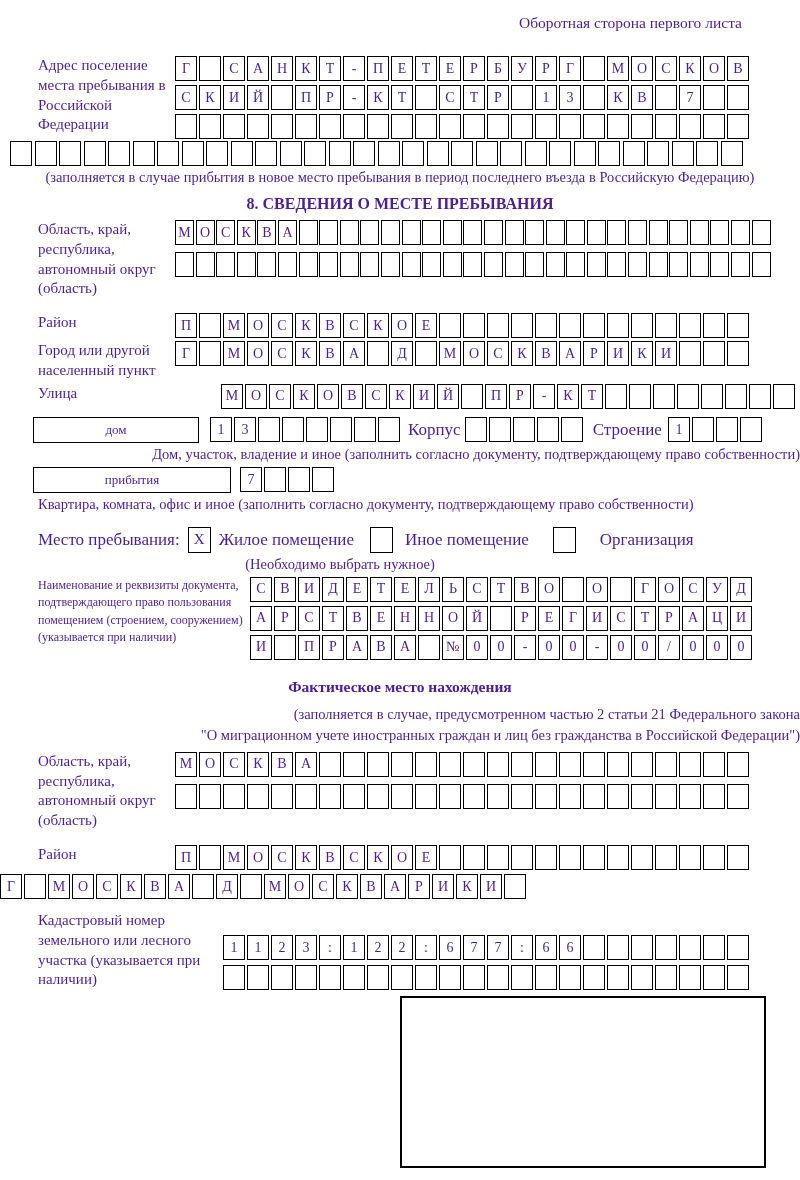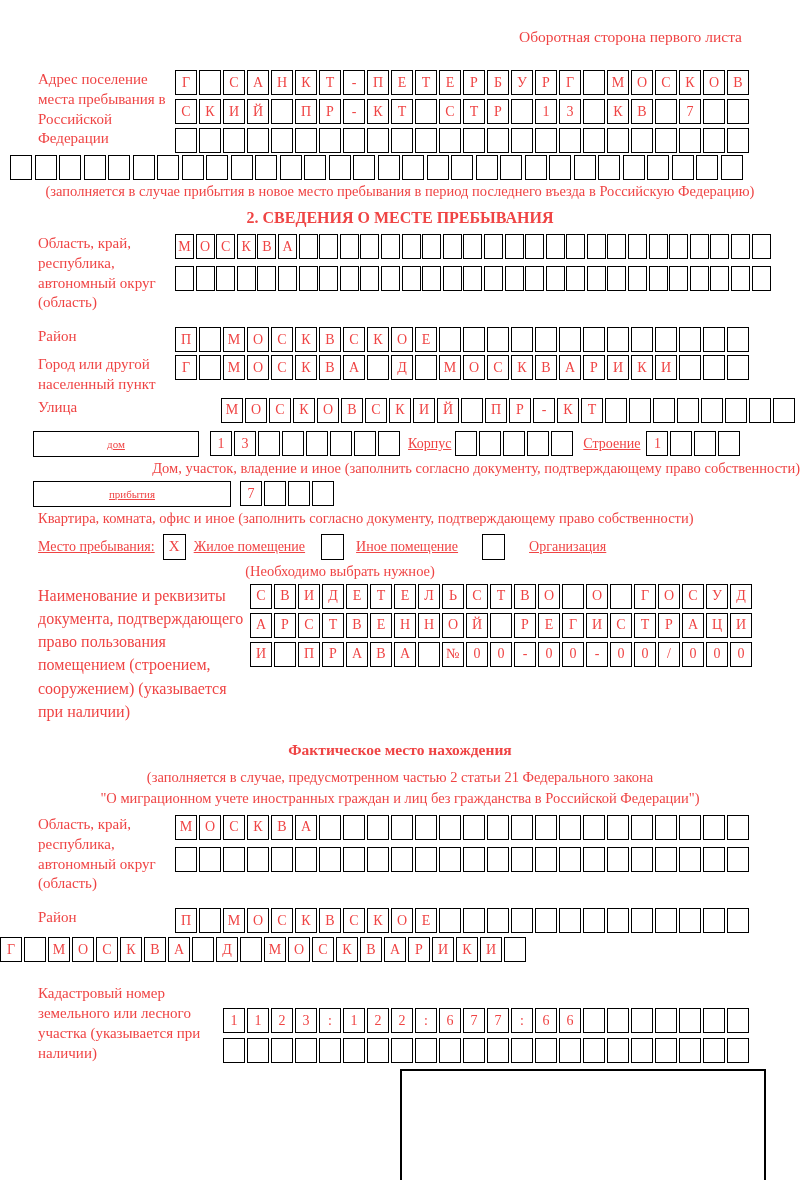--- a/index.html
+++ b/index.html
@@ -1,43 +1,43 @@
 <!DOCTYPE html>
 <html><head>
 <meta charset="utf-8">
 <style>
   html,body{margin:0;padding:0;background:#fff;}
   .page{
     width:800px;height:1180px;box-sizing:border-box;
-    background:#fff;color:#ef4444;
+    background:#fff;color:#4c1d95;
     font-family:"Liberation Serif", serif;
     position:relative;overflow:hidden;
-    padding-top:28px;
+    padding-top:14px;
   }
   .hdr-note{text-align:right;padding-right:58px;font-size:15.5px;margin-bottom:24px;}
   .frow{display:flex;align-items:flex-start;margin-bottom:2px;}
   .flabel{box-sizing:border-box;width:175px;padding-left:38px;font-size:15px;line-height:1.32;flex:none;}
   .flabel-mid{box-sizing:border-box;width:223px;padding-left:38px;font-size:15px;line-height:1.32;flex:none;}
-  .flabel-wide{box-sizing:border-box;width:250px;padding-left:38px;font-size:16px;line-height:1.45;flex:none;}
+  .flabel-wide{box-sizing:border-box;width:250px;padding-left:38px;font-size:12px;line-height:1.45;flex:none;}
   .gridcol{display:flex;flex-direction:column;gap:4px;}
   .cellrow{display:flex;gap:2px;}
   .g15{gap:1.6px;}
   .g25{gap:2.5px;}
   .cell{
     box-sizing:border-box;width:22px;height:25px;border:1.6px solid #000;
     display:flex;align-items:center;justify-content:center;
     font-size:14px;background:#fff;flex:none;
   }
   .c19 .cell{width:19px;}
   .caption{text-align:center;font-size:14.5px;margin:3px 0 2px;}
   .sec-title{text-align:center;font-weight:bold;font-size:16px;margin:9px 0 7px;}
   .sub-title{text-align:center;font-weight:bold;font-size:15.5px;margin:18px 0 8px;}
-  .note-center{text-align:center;font-size:14.5px;line-height:1.45;margin-bottom:6px;}
-  .labelbox{box-sizing:border-box;border:1.6px solid #000;height:26px;display:flex;align-items:center;justify-content:center;font-size:11px;background:#fff;flex:none;text-decoration:underline;}
-  .inlinelabel{font-size:14px;line-height:26px;flex:none;text-decoration:underline;}
+  .note-center{text-align:right;font-size:14.5px;line-height:1.45;margin-bottom:6px;}
+  .labelbox{box-sizing:border-box;border:1.6px solid #000;height:26px;display:flex;align-items:center;justify-content:center;font-size:13px;background:#fff;flex:none;}
+  .inlinelabel{font-size:17px;line-height:26px;flex:none;}
   .cbox{box-sizing:border-box;width:23px;height:26px;border:1.6px solid #000;display:flex;align-items:center;justify-content:center;font-size:15px;background:#fff;flex:none;}
   .mt8{margin-top:8px;} .mt14{margin-top:14px;}
   .stamp-wrap{margin-left:392px;width:386px;margin-top:6px;}
   .stamp-box{box-sizing:border-box;width:366px;height:172px;border:2px solid #000;margin-left:8px;background:#fff;}
 </style>
 </head>
 <body>
 
 <div class="page">
 
@@ -153,21 +153,21 @@
       <span class="cell"></span>
       <span class="cell"></span>
       <span class="cell"></span>
       <span class="cell"></span>
       <span class="cell"></span>
       <span class="cell"></span>
       <span class="cell"></span>
     </div>
   <div class="caption">(заполняется в случае прибытия в новое место пребывания в период последнего въезда в Российскую Федерацию)</div>
 
-  <div class="sec-title">2. СВЕДЕНИЯ О МЕСТЕ ПРЕБЫВАНИЯ</div>
+  <div class="sec-title">8. СВЕДЕНИЯ О МЕСТЕ ПРЕБЫВАНИЯ</div>
 
   <div class="frow">
     <div class="flabel">Область, край, республика, автономный округ (область)</div>
     <div class="gridcol" style="gap:7px;">
       <div class="cellrow c19 g15">
           <span class="cell">М</span>
           <span class="cell">О</span>
           <span class="cell">С</span>
           <span class="cell">К</span>
           <span class="cell">В</span>
@@ -354,21 +354,21 @@
     <div class="labelbox" style="margin-left:33px;width:198px;">прибытия</div>
     <div class="cellrow" style="margin-left:9px;">
         <span class="cell">7</span>
         <span class="cell"></span>
         <span class="cell"></span>
         <span class="cell"></span>
       </div>
   </div>
   <div class="caption" style="text-align:left;padding-left:38px;">Квартира, комната, офис и иное (заполнить согласно документу, подтверждающему право собственности)</div>
 
-  <div class="frow" style="align-items:center;margin-top:7px;padding-left:38px;">
+  <div class="frow" style="align-items:center;margin-top:14px;padding-left:38px;">
     <div class="inlinelabel">Место пребывания:</div>
     <div class="cbox" style="margin-left:8px;">X</div>
     <div class="inlinelabel" style="margin-left:8px;">Жилое помещение</div>
     <div class="cbox" style="margin-left:16px;"></div>
     <div class="inlinelabel" style="margin-left:12px;">Иное помещение</div>
     <div class="cbox" style="margin-left:24px;"></div>
     <div class="inlinelabel" style="margin-left:24px;">Организация</div>
   </div>
   <div class="caption" style="width:680px;">(Необходимо выбрать нужное)</div>
 
@@ -561,21 +561,21 @@
         <span class="cell">В</span>
         <span class="cell">А</span>
         <span class="cell">Р</span>
         <span class="cell">И</span>
         <span class="cell">К</span>
         <span class="cell">И</span>
         <span class="cell"></span>
       </div>
   </div>
 
-  <div class="frow" style="margin-top:22px;">
+  <div class="frow" style="margin-top:12px;">
     <div class="flabel-mid">Кадастровый номер земельного или лесного участка (указывается при наличии)</div>
     <div class="gridcol" style="gap:5px;margin-top:24px;">
       <div class="cellrow">
           <span class="cell">1</span>
           <span class="cell">1</span>
           <span class="cell">2</span>
           <span class="cell">3</span>
           <span class="cell">:</span>
           <span class="cell">1</span>
           <span class="cell">2</span>

